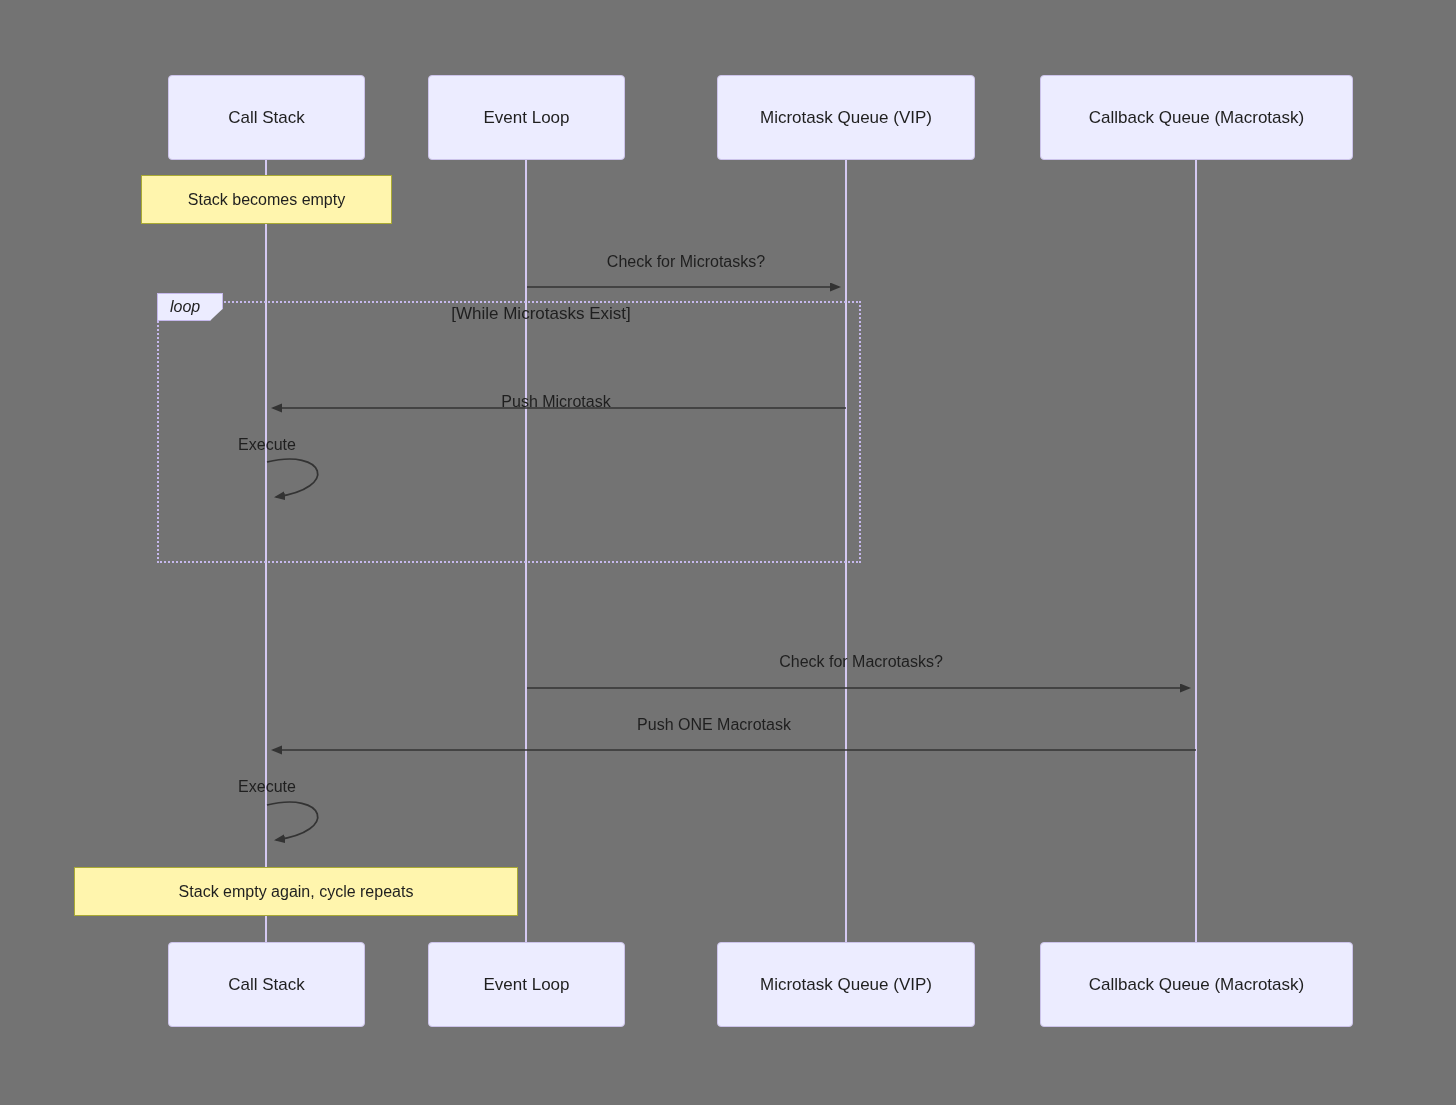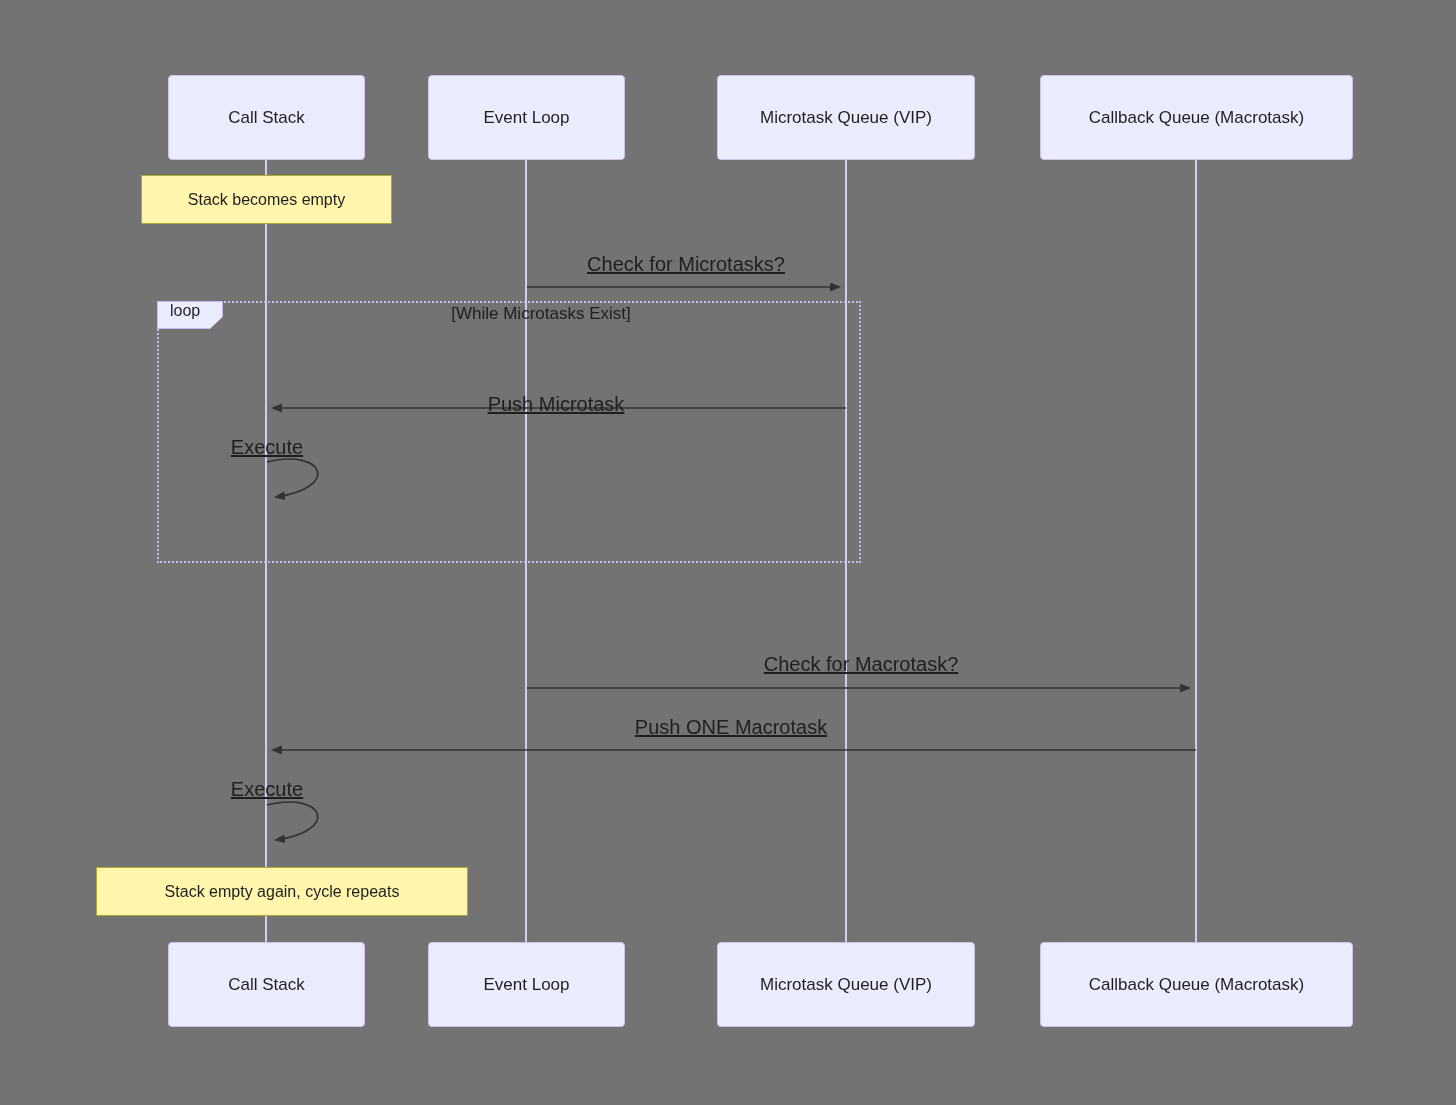--- a/index.html
+++ b/index.html
@@ -42,37 +42,38 @@
     display:flex;align-items:center;justify-content:center;
     font-size:16px;
     box-sizing:border-box;
   }
   .loop-box{
     position:absolute;left:157px;top:301px;width:704px;height:262px;
     border:2px dotted var(--loop-border);
     box-sizing:border-box;
   }
   .loop-tab{
-    position:absolute;left:157px;top:301px;width:66px;height:28px;
+    position:absolute;left:157px;top:293px;width:66px;height:28px;
     background:var(--participant-fill);
     border:1px solid var(--loop-border);
     clip-path:polygon(0 0,100% 0,100% 55%,80% 100%,0 100%);
-    display:flex;align-items:flex-start;
+    display:flex;align-items:center;
     padding-left:12px;
     font-size:16px;
     box-sizing:border-box;
+    font-style:italic;
   }
   .loop-condition{
     position:absolute;left:541px;top:304px;
     transform:translateX(-50%);
     font-size:17px;white-space:nowrap;text-align:right;
   }
   .msg-label{
     position:absolute;transform:translateX(-50%);
-    font-size:20px;white-space:nowrap;text-decoration:underline;
+    font-size:16px;white-space:nowrap;
   }
   .overlay{
     position:absolute;left:0;top:0;width:1456px;height:1105px;
     pointer-events:none;
   }
   .overlay line,.overlay path.msg{
     stroke:var(--arrow);stroke-width:1.7;fill:none;
   }
   .overlay .head{fill:var(--arrow);}
 </style>
@@ -113,34 +114,34 @@
       <span>Microtask Queue (VIP)</span>
     </div>
     <div class="participant" style="left:1040px;width:313px">
       <span>Callback Queue (Macrotask)</span>
     </div>
   </div>
 
   <div class="note" style="left:141px;top:175px;width:251px">
     <span>Stack becomes empty</span>
   </div>
-  <div class="note" style="left:96px;top:867px;width:372px">
+  <div class="note" style="left:74px;top:867px;width:444px">
     <span>Stack empty again, cycle repeats</span>
   </div>
 
   <div class="loop-tab">
     <span>loop</span>
   </div>
   <div class="loop-condition">[While Microtasks Exist]</div>
 
   <div class="msg-label" style="left:686px;top:253px">Check for Microtasks?</div>
   <div class="msg-label" style="left:556px;top:393px">Push Microtask</div>
   <div class="msg-label" style="left:267px;top:436px">Execute</div>
-  <div class="msg-label" style="left:861px;top:653px">Check for Macrotask?</div>
-  <div class="msg-label" style="left:731px;top:716px">Push ONE Macrotask</div>
+  <div class="msg-label" style="left:861px;top:653px">Check for Macrotasks?</div>
+  <div class="msg-label" style="left:714px;top:716px">Push ONE Macrotask</div>
   <div class="msg-label" style="left:267px;top:778px">Execute</div>
 
   <div class="row-bottom">
     <div class="participant" style="left:168px;top:942px;width:197px">
       <span>Call Stack</span>
     </div>
     <div class="participant" style="left:428px;top:942px;width:197px">
       <span>Event Loop</span>
     </div>
     <div class="participant" style="left:717px;top:942px;width:258px">

